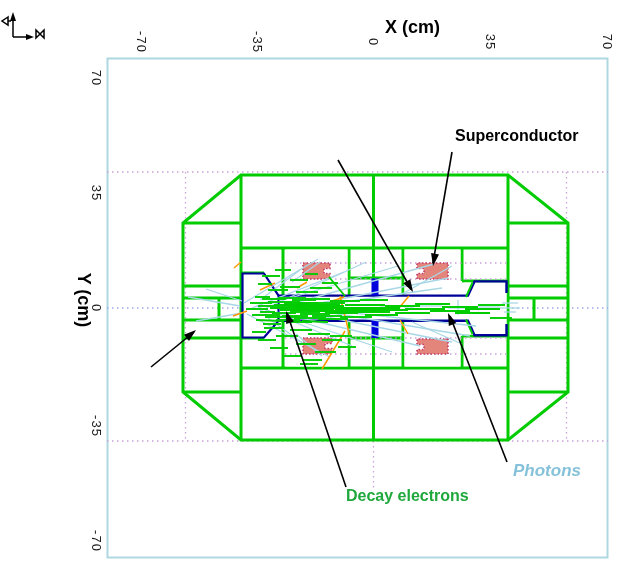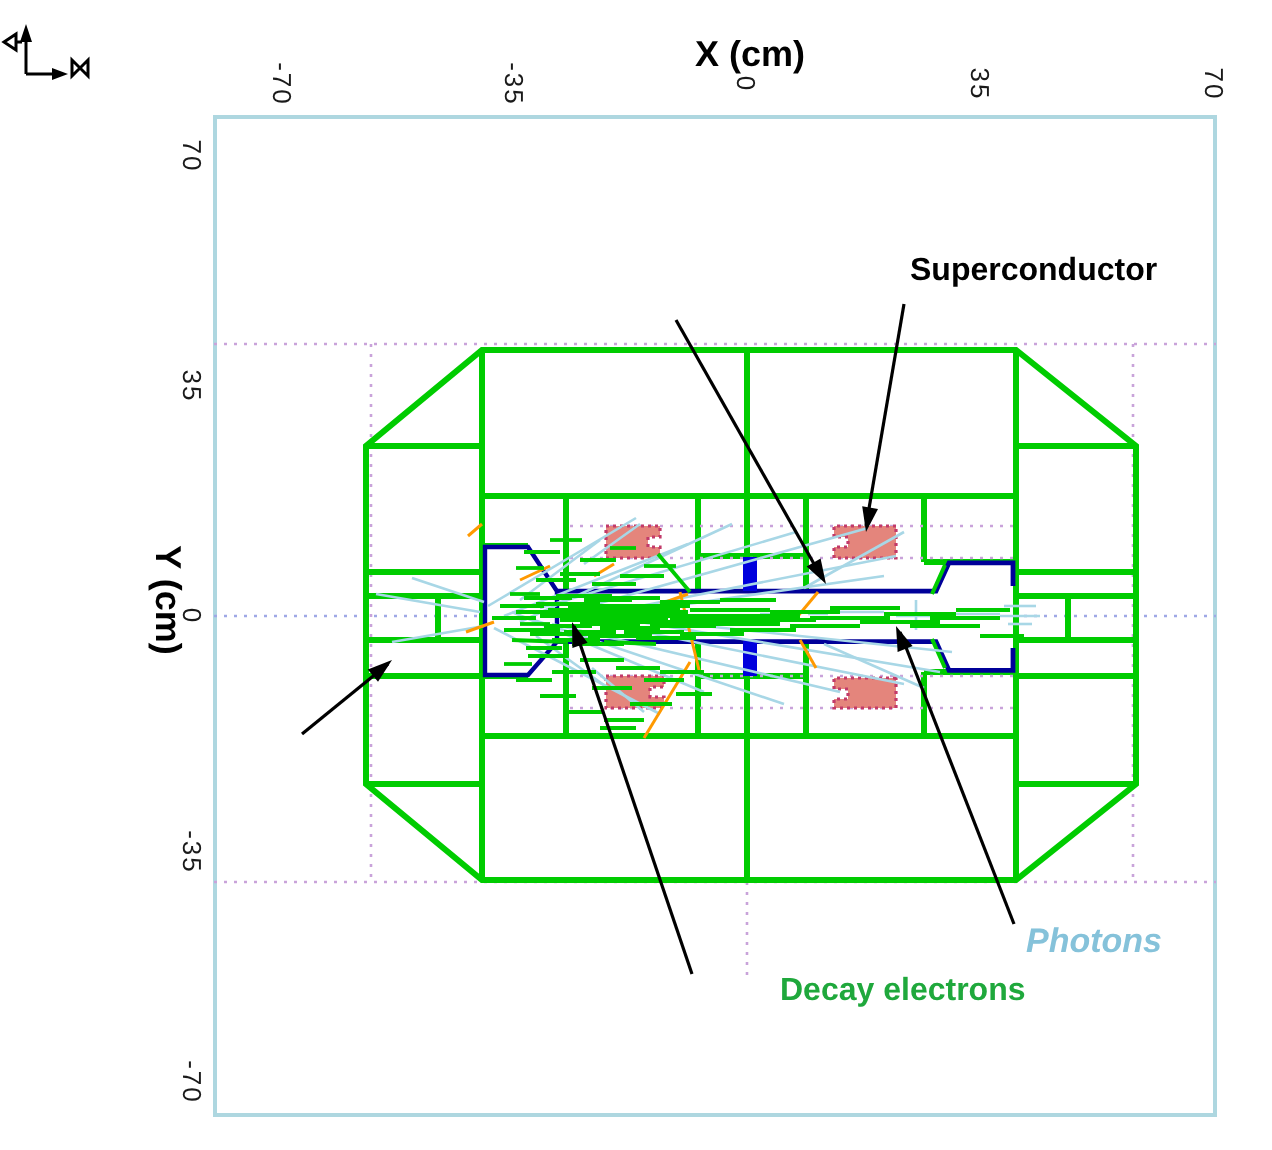--- a/index.html
+++ b/index.html
@@ -2,21 +2,21 @@
 <html style="--frame: #aed7e0; --yoke-fill: #eff1c6; --yoke-line: #00cc00; --pipe: #000099; --collimator-blue: #0000dd; --coil-fill: #e4857c; --coil-border: #c23a6a; --electron-track: #00cc00; --photon-track: #a8d7e6; --other-track: #ff9900; --decay-label: #1fa83c; --photon-label: #85c2da; --dotted-boundary: #c9a3da; --dotted-grid: #9fa8e6;"><head>
 <meta charset="utf-8">
 <style>
   html,body{margin:0;padding:0;background:#fff;}
   #fig{position:relative;width:636px;height:575px;background:#fff;overflow:hidden;
        font-family:"Liberation Sans", sans-serif;}
   #fig svg{position:absolute;left:0;top:0;}
   .lbl{position:absolute;font-weight:bold;font-size:16px;color:#000;white-space:nowrap;}
   .lbl.green{color:var(--decay-label,#1fa83c);}
   .lbl.blue{color:var(--photon-label,#85c2da);font-size:17px;font-style:italic;}
-  #x-title{position:absolute;left:310px;top:17px;width:130px;text-align:center;
+  #x-title{position:absolute;left:310px;top:17px;width:130px;text-align:right;
            font-weight:bold;font-size:18px;color:#000;}
   #y-title{position:absolute;left:9px;top:290px;width:150px;height:20px;text-align:center;
            font-weight:bold;font-size:18px;color:#000;transform:rotate(90deg);}
   .tick{position:absolute;font-size:13px;color:#1a1a1a;letter-spacing:1px;
         transform:translate(-50%,-50%) rotate(90deg);white-space:nowrap;}
   
   .frame{fill:none;stroke:var(--frame,#aed7e0);stroke-width:2;}
   .gline{stroke:var(--yoke-line,#00cc00);stroke-width:3;fill:none;}
   .gthin{stroke:var(--yoke-line,#00cc00);stroke-width:2;fill:none;}
   .navy{stroke:var(--pipe,#000099);stroke-width:2.4;fill:none;}
@@ -296,15 +296,15 @@
     </div>
   <div id="y-ticks">
       <span class="tick" style="left: 96px; top: 78px;">70</span>
       <span class="tick" style="left: 96px; top: 193px;">35</span>
       <span class="tick" style="left: 96px; top: 308px;">0</span>
       <span class="tick" style="left: 96px; top: 426px;">-35</span>
       <span class="tick" style="left: 96px; top: 541px;">-70</span>
     </div>
 
   <div class="lbl" style="left:455px;top:127px;">Superconductor</div>
-  <div class="lbl green" style="left:346px;top:487px;margin-left:44px;">Decay electrons</div>
+  <div class="lbl green" style="left:346px;top:487px;">Decay electrons</div>
   <div class="lbl blue" style="left:513px;top:461px;">Photons</div>
 </div>
 
 </body></html>

